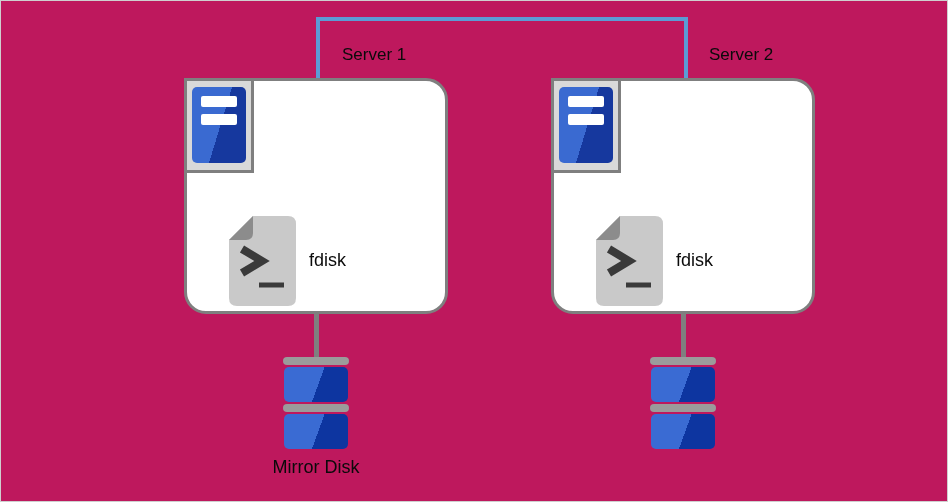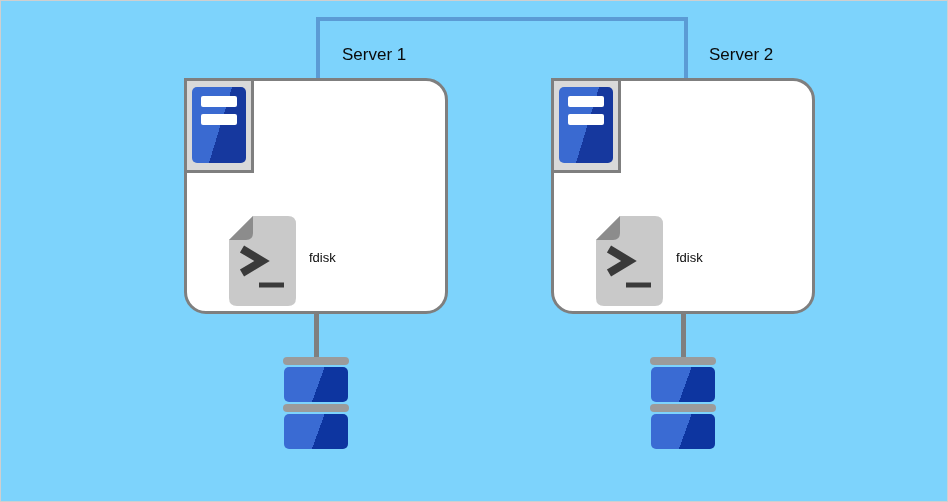--- a/index.html
+++ b/index.html
@@ -7,21 +7,21 @@
     padding: 0;
     background: #ffffff;
     font-family: "Liberation Sans", sans-serif;
     color: #111111;
   }
   .frame {
     position: relative;
     width: 946px;
     height: 500px;
     border: 1px solid var(--frame-border, #cfcfcf);
-    background: #7dd3fc;
+    background: #be185d;
     overflow: hidden;
   }
 
   
   .link-blue {
     position: absolute;
     left: 315px;
     top: 16px;
     width: 372px;
     height: 61px;
@@ -99,21 +99,21 @@
     left: 45px;
     top: 138px;
     width: 200px;
     height: 90px;
   }
   .doc-icon { position: absolute; left: 0; top: 0; }
   .fdisk-label {
     position: absolute;
     left: 80px;
     top: 34px;
-    font-size: 13px;
+    font-size: 18px;
     color: #0a0a0a;
     white-space: nowrap;
   }
 
   
   .disk-link {
     position: absolute;
     left: 130px;
     top: 233px;
     width: 5px;
@@ -187,20 +187,21 @@
 
     <div class="disk-link"></div>
 
     <div class="disk">
       <div class="disk-bar"></div>
       <div class="disk-seg"></div>
       <div class="disk-bar"></div>
       <div class="disk-seg"></div>
     </div>
 
+    <div class="mirror-label">Mirror Disk</div>
   </div>
 
   <div class="server-group s2">
     <div class="server-title">Server 2</div>
 
     <div class="server-box"></div>
 
     <div class="srv-icon-box">
       <div class="srv-blue">
         <div class="srv-bar b1"></div>

